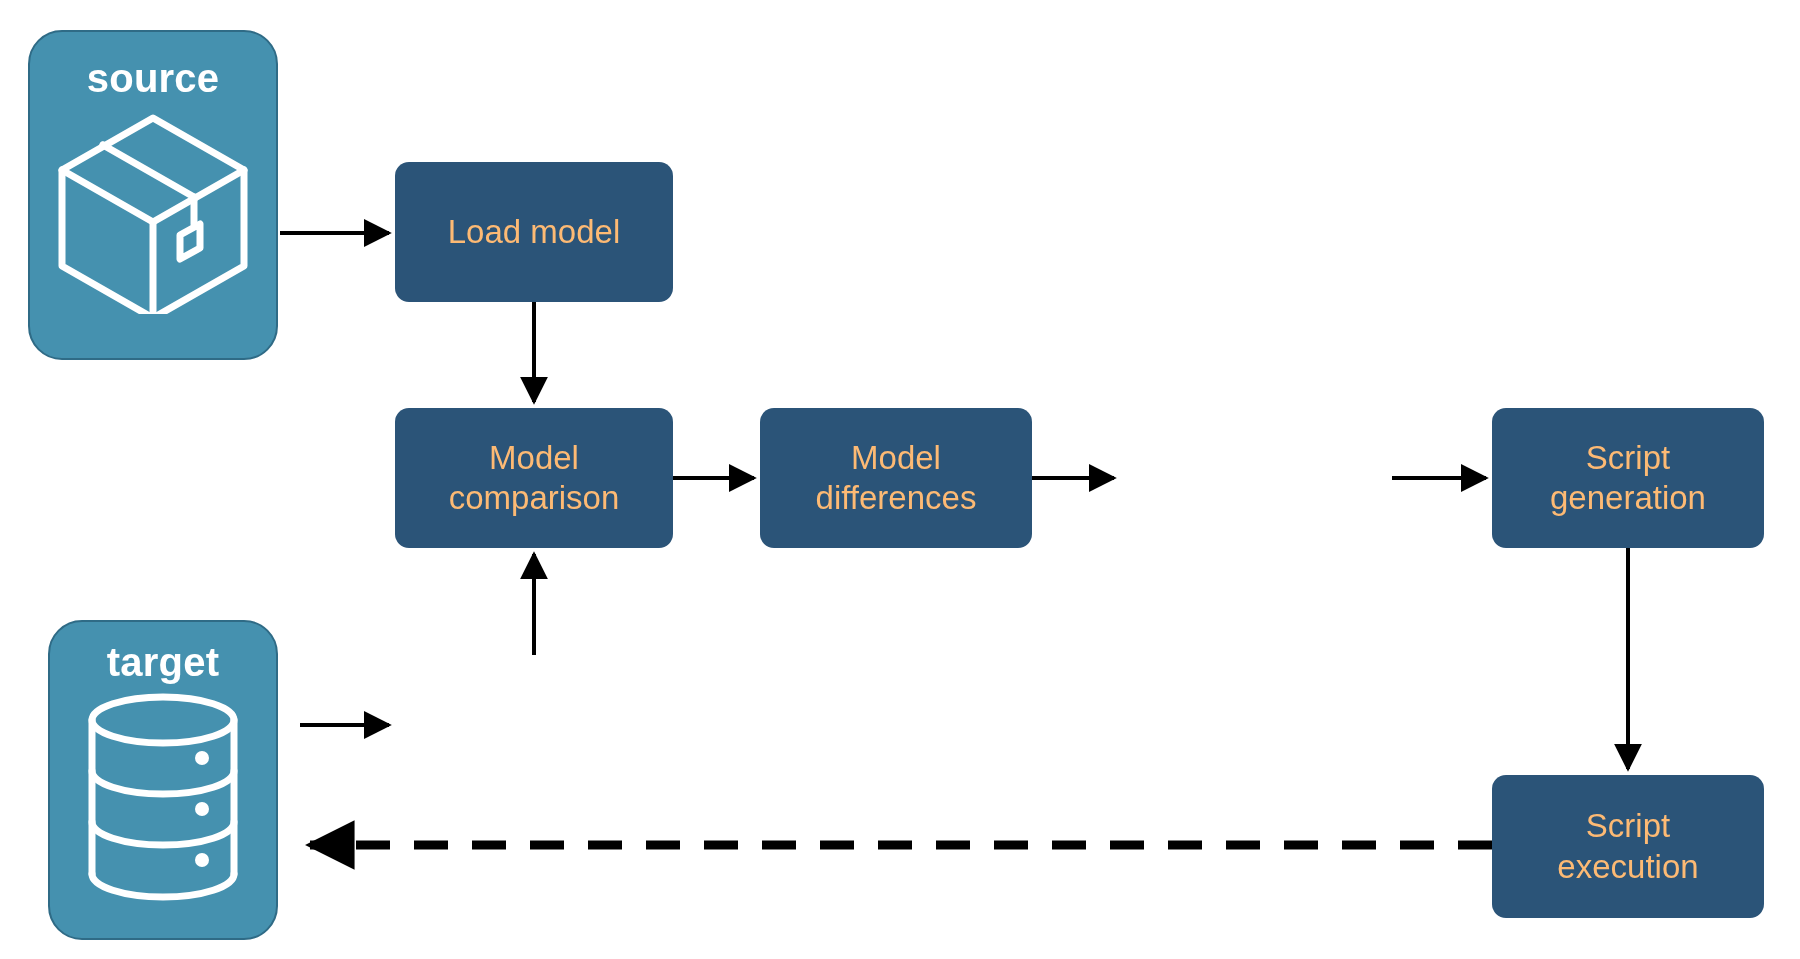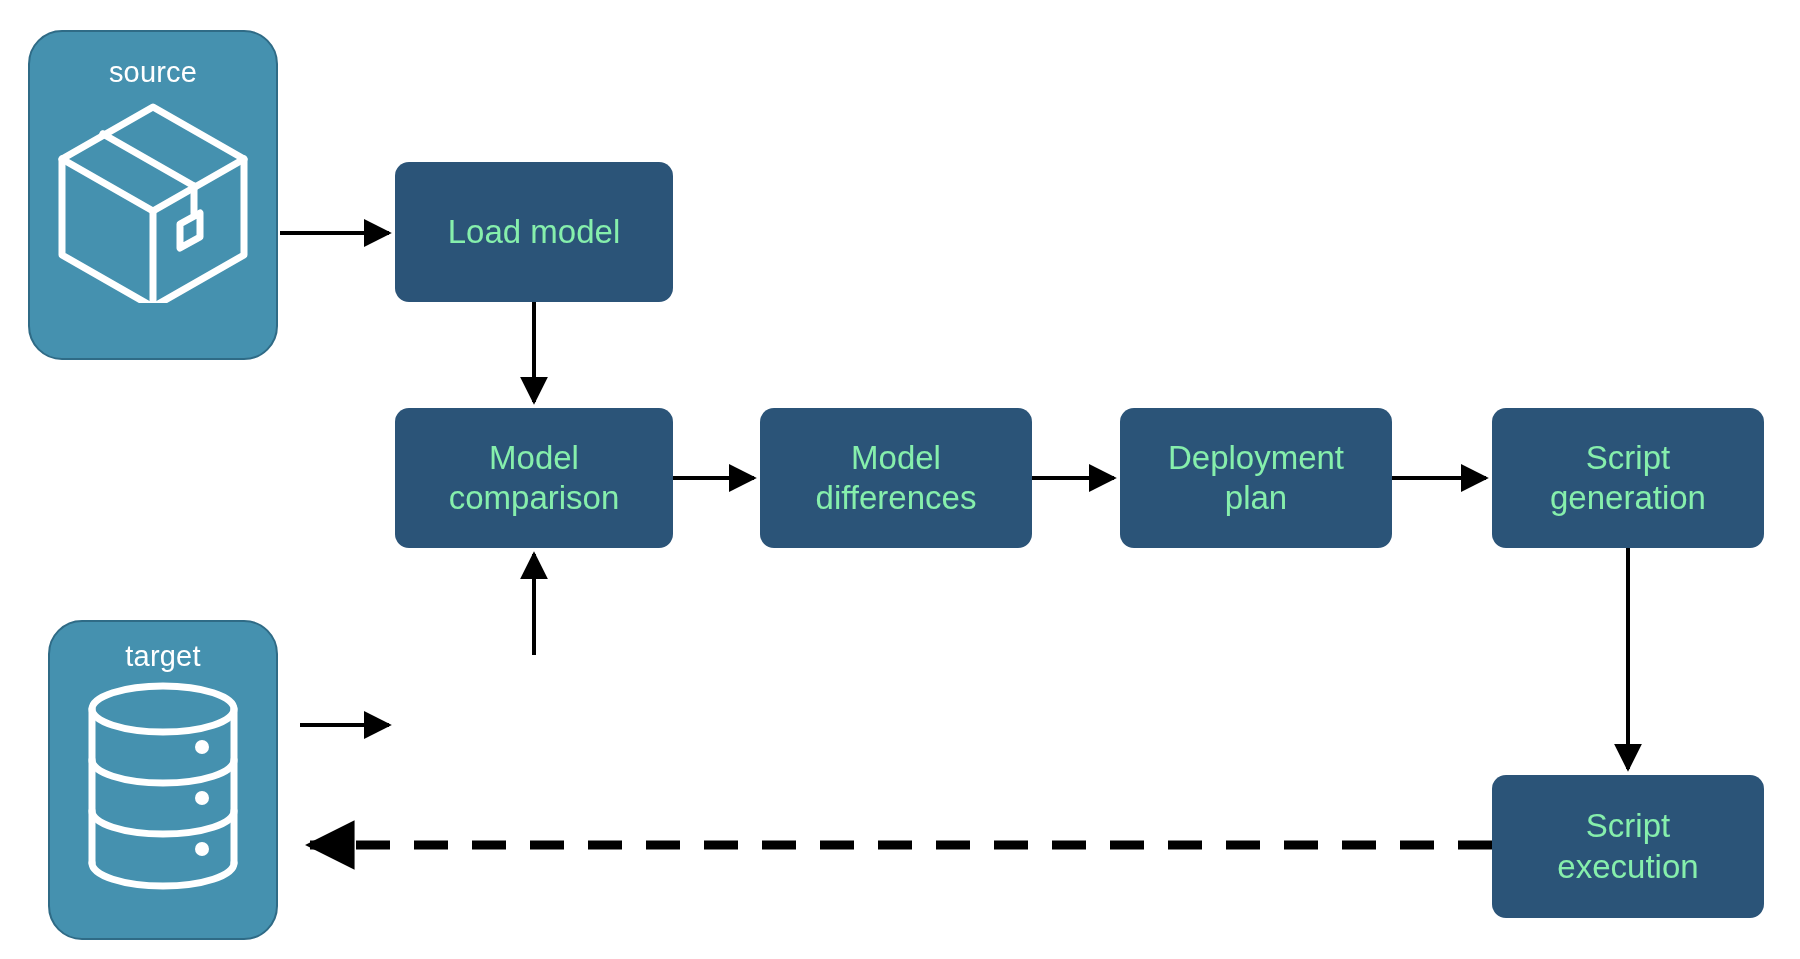--- a/index.html
+++ b/index.html
@@ -22,39 +22,39 @@
     box-sizing: border-box;
     background: #4591AF;
     border: 2px solid #2F6B86;
     border-radius: 34px;
     display: flex;
     flex-direction: column;
     align-items: center;
   }
   .endpoint-title {
     color: #ffffff;
-    font-weight: normal;
-    font-size: 29px;
+    font-weight: bold;
+    font-size: 40px;
     line-height: 1;
     letter-spacing: 0.2px;
     text-align: center;
   }
   .endpoint-icon {
     display: block;
   }
   .process-box {
     position: absolute;
     box-sizing: border-box;
     background: #2B5478;
     border-radius: 14px;
     display: flex;
     align-items: center;
     justify-content: center;
     text-align: center;
-    color: #86efac;
+    color: #fdba74;
     font-size: 33px;
     line-height: 1.22;
     padding: 4px 10px;
   }
   .process-label {
     display: block;
     white-space: pre-line;
   }
   svg.edges {
     position: absolute;
@@ -148,24 +148,20 @@
   <div class="process-box" style="left:395px; top:408px; width:278px; height:140px;">
     <span class="process-label">Model
 comparison</span>
   </div>
 
   <div class="process-box" style="left:760px; top:408px; width:272px; height:140px;">
     <span class="process-label">Model
 differences</span>
   </div>
 
-  <div class="process-box" style="left:1120px; top:408px; width:272px; height:140px;">
-    <span class="process-label">Deployment
-plan</span>
-  </div>
 
   <div class="process-box" style="left:1492px; top:408px; width:272px; height:140px;">
     <span class="process-label">Script
 generation</span>
   </div>
 
 
   <div class="process-box" style="left:1492px; top:775px; width:272px; height:143px;">
     <span class="process-label">Script
 execution</span>

